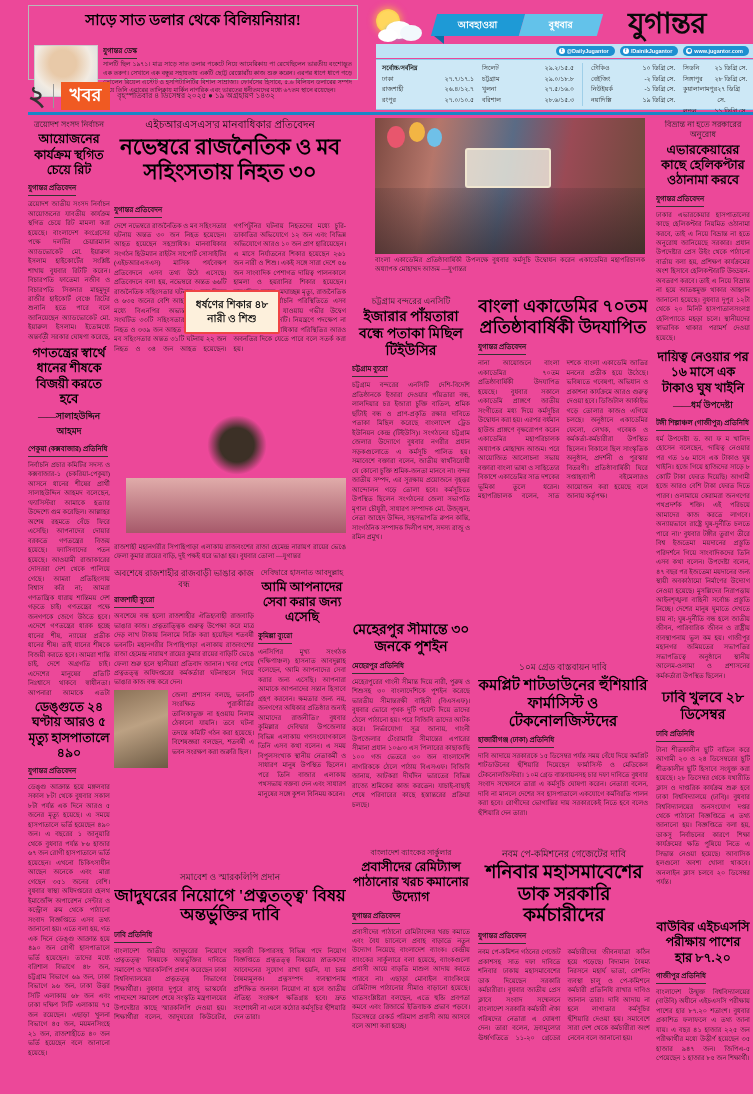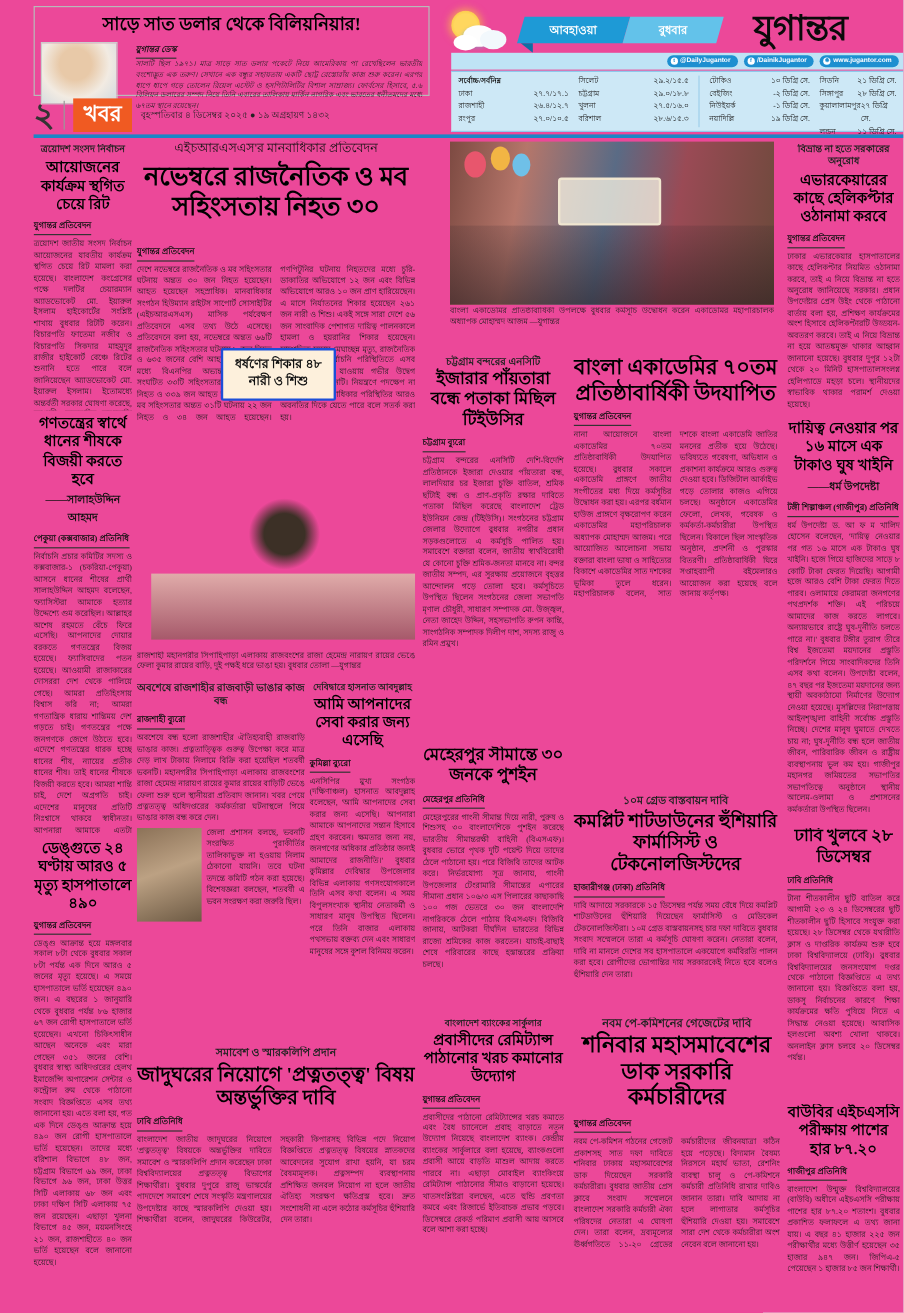--- a/index.html
+++ b/index.html
@@ -1,33 +1,33 @@
 <!DOCTYPE html>
 <html lang="bn"><head>
 <meta charset="utf-8">
 <style>
   html,body{margin:0;padding:0;background:#e9e9e9;}
   .page{position:relative;width:753px;height:1094px;background:#ec4899;overflow:hidden;
         font-family:"Liberation Serif","DejaVu Serif",serif;color:#111;}
   .abs{position:absolute;box-sizing:border-box;}
-  .kicker{text-align:center;font-size:8px;line-height:1.3;color:#222;font-weight:bold;}
+  .kicker{text-align:center;font-size:8px;line-height:1.3;color:#222;}
   .kicker-lg{text-align:center;font-size:10.5px;line-height:1.3;color:#111;}
   .hl{font-weight:bold;text-align:center;color:#000;}
   .hl-xs{font-size:12.5px;line-height:1.22;}
   .hl-sm{font-size:14px;line-height:1.2;}
   .hl-md{font-size:16.5px;line-height:1.18;}
   .hl-lg{font-size:21.5px;line-height:1.16;letter-spacing:-0.2px;}
   .attrib{text-align:center;font-weight:bold;font-size:9px;margin-top:2px;}
   .byline{font-size:7px;font-weight:bold;margin:4px 0 3px;}
   .byline span{display:inline-block;border-bottom:1px solid #333;padding-bottom:1px;}
   .bodytx{font-size:6.6px;line-height:1.44;text-align:justify;color:#1c1c1c;}
   .cols2{column-count:2;column-gap:7px;}
   .cap{font-size:6.6px;line-height:1.35;text-align:justify;color:#1c1c1c;}
   .ph{background-size:cover;overflow:hidden;}
-  .inset-box{background:#fdf0dc;border:2px solid #1d4ed8;border-radius:2px;
+  .inset-box{background:#fdf0dc;border:2px solid #ef4444;border-radius:2px;
              font-weight:bold;font-size:10.5px;line-height:1.35;text-align:center;
              display:flex;align-items:center;justify-content:center;padding:4px;}
   .rule-blue{background:#1b86c6;}
   .pill{display:inline-flex;align-items:center;gap:2px;background:#1d8fd0;color:#fff;
         border-radius:7px;padding:1px 6px 1px 3px;font-family:"Liberation Sans",sans-serif;
         font-size:5.5px;font-weight:bold;line-height:1.6;}
   .pill .dot{width:6px;height:6px;border-radius:50%;background:#fff;color:#1d8fd0;
         font-size:4.5px;display:flex;align-items:center;justify-content:center;font-weight:bold;}
   .tab{color:#fff;font-weight:bold;font-size:9.5px;display:flex;align-items:center;
        justify-content:center;transform:skewX(-16deg);}
@@ -36,21 +36,21 @@
   .temp-row{display:flex;justify-content:space-between;font-size:6.3px;line-height:1.7;}
   .overflow-clip{overflow:hidden;}
 </style>
 </head>
 <body>
 
 <div class="page">
 
   <div class="abs" style="left:28px;top:5px;width:330px;height:75px;border:1px solid #b9b9b9;padding:2px 5px;">
     <div class="hl" style="font-size:15px;">সাড়ে সাত ডলার থেকে বিলিয়নিয়ার!</div>
-    <div style="display:flex;gap:15px;margin-top:2px;font-style:italic;">
+    <div style="display:flex;gap:5px;margin-top:12px;">
       <div class="ph" style="width:62px;height:50px;flex:none;background:radial-gradient(circle at 45% 35%,#e8c9a8 0 28%,#f2ebe2 60%,#cfd8df 100%);border:1px solid #ccc;"></div>
       <div style="flex:1;overflow:hidden;">
         <div class="byline" style="margin:0 0 1px;"><span>যুগান্তর ডেস্ক</span></div>
         <div class="bodytx" style="font-size:6.1px;">সালটি ছিল ১৯৭১। মাত্র সাড়ে সাত ডলার পকেটে নিয়ে আমেরিকায় পা রেখেছিলেন ভারতীয় বংশোদ্ভূত এক তরুণ। সেখানে এক বন্ধুর সহায়তায় একটি ছোট্ট রেস্তোরাঁয় কাজ শুরু করেন। এরপর ধাপে ধাপে গড়ে তোলেন রিয়েল এস্টেট ও হসপিটালিটির বিশাল সাম্রাজ্য। ফোর্বসের হিসাবে, ৫.৬ বিলিয়ন ডলারের সম্পদ নিয়ে তিনি এবারের তালিকায় মার্কিন নাগরিক এবং ভারতের ধনীতমদের মধ্যে ৬৭তম স্থানে রয়েছেন।</div>
       </div>
     </div>
   </div>
 
   <div class="abs" style="left:28px;top:82px;width:340px;height:28px;display:flex;align-items:center;gap:7px;">
     <div style="font-size:27px;font-weight:bold;color:#333;line-height:1;">২</div>

